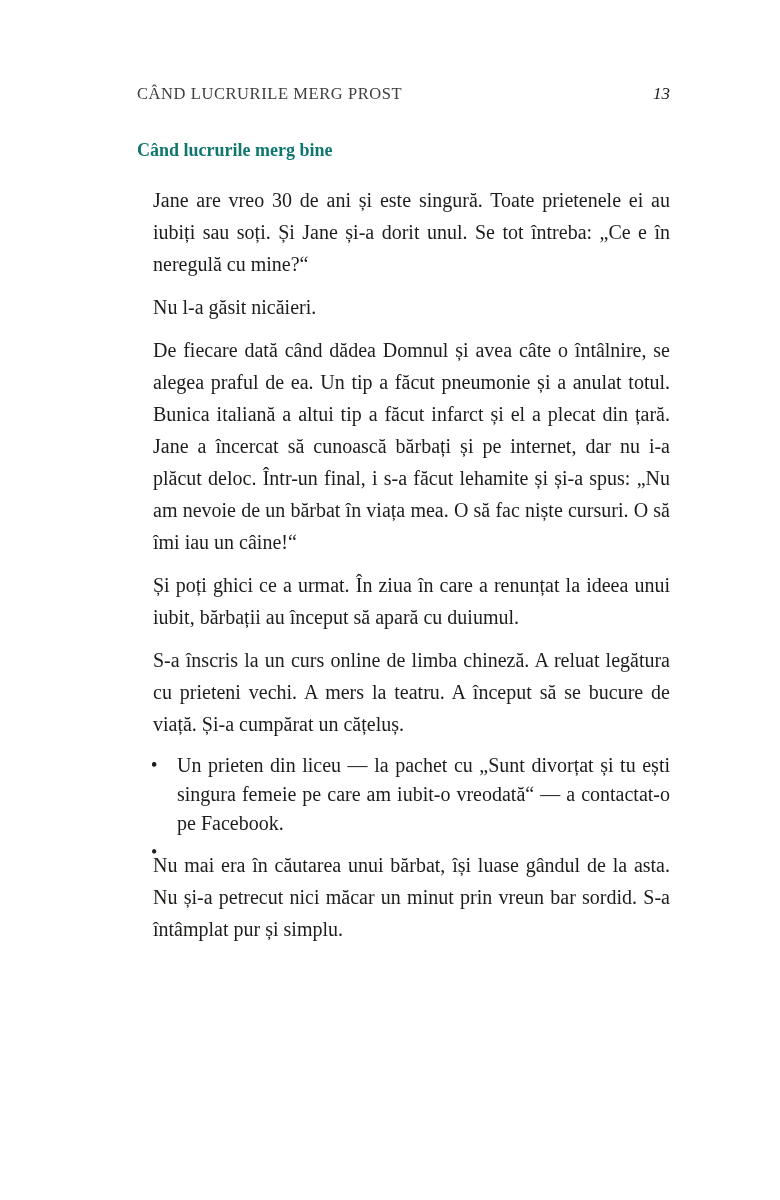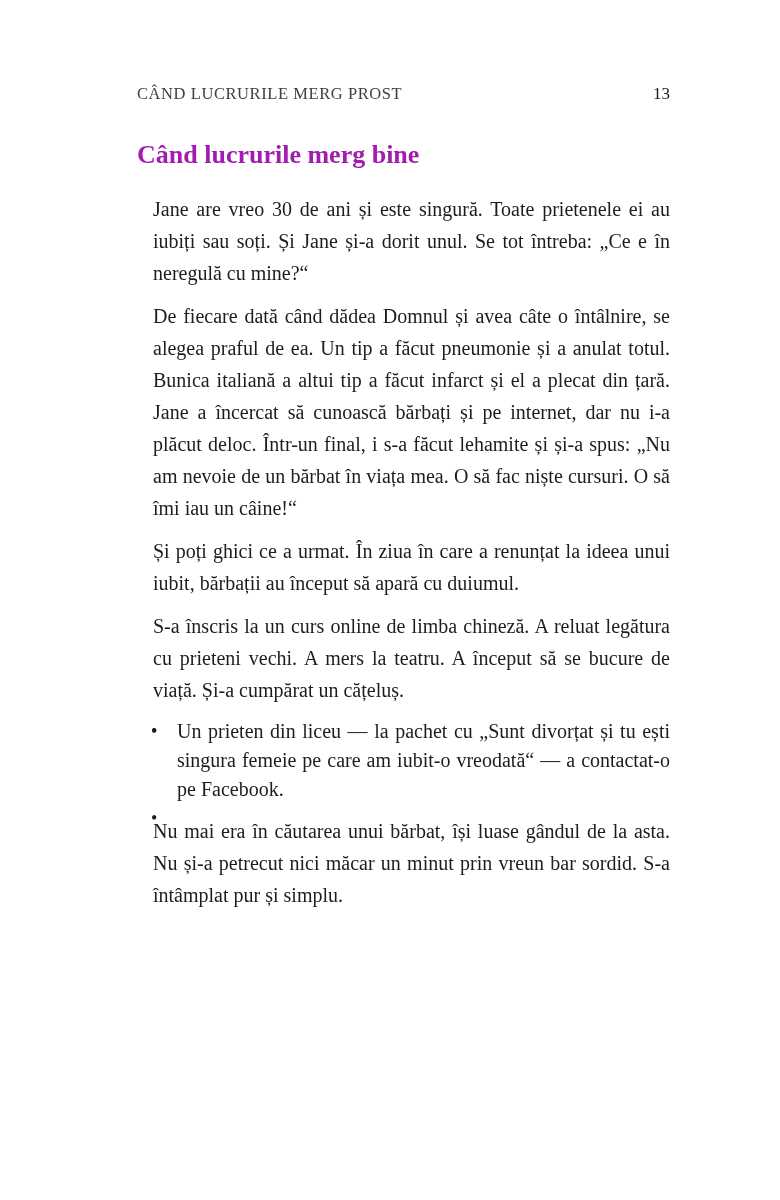--- a/index.html
+++ b/index.html
@@ -25,27 +25,28 @@
     margin: 0 0 36px 0;
   }
   .running-head {
     font-size: 16.5px;
     letter-spacing: 0.035em;
     color: #404040;
   }
   .page-number {
     font-size: 17px;
     color: #1d1d1b;
+    font-style: italic;
   }
   h1.chapter-title {
-    font-size: 26px;
+    font-size: 18px;
     font-weight: 700;
     margin: 0 0 23px 0;
     letter-spacing: 0;
-    color: #a21caf;
+    color: #0f766e;
   }
   .body-text p {
     font-size: 20px;
     line-height: 32px;
     text-align: justify;
     margin: 0 0 11px 16px;
   }
   .body-text ul {
     list-style: none;
     margin: 0 0 11px 0;
@@ -75,20 +76,21 @@
     <span class="page-number">13</span>
   </div>
 
   <h1 class="chapter-title">Când lucrurile merg bine</h1>
 
   <div class="body-text">
 
     <p>Jane are vreo 30 de ani și este singură. Toate prietenele ei au iubiți sau soți. Și Jane și-a dorit unul. Se tot întreba: „Ce e în neregulă cu mine?“</p>
 
 
+    <p>Nu l-a găsit nicăieri.</p>
 
     <p>De fiecare dată când dădea Domnul și avea câte o întâlnire, se alegea praful de ea. Un tip a făcut pneumonie și a anulat totul. Bunica italiană a altui tip a făcut infarct și el a plecat din țară. Jane a încercat să cunoască bărbați și pe internet, dar nu i-a plăcut deloc. Într-un final, i s-a făcut lehamite și și-a spus: „Nu am nevoie de un bărbat în viața mea. O să fac niște cursuri. O să îmi iau un câine!“</p>
 
     <p>Și poți ghici ce a urmat. În ziua în care a renunțat la ideea unui iubit, bărbații au început să apară cu duiumul.</p>
 
     <p>S-a înscris la un curs online de limba chineză. A reluat legătura cu prieteni vechi. A mers la teatru. A început să se bucure de viață. Și-a cumpărat un cățeluș.</p>
 
     <ul>
       <li>
         <span class="bullet-glyph">•</span>

